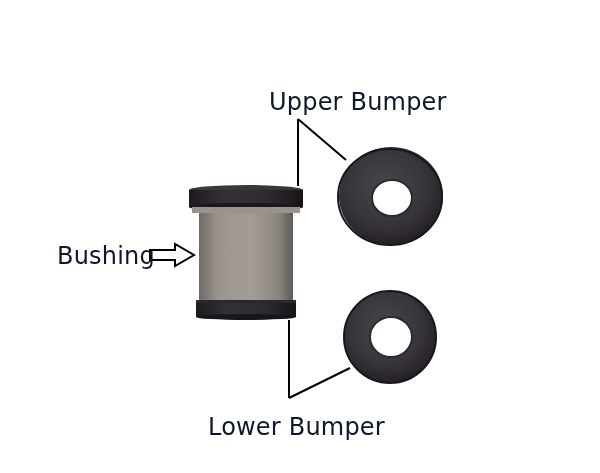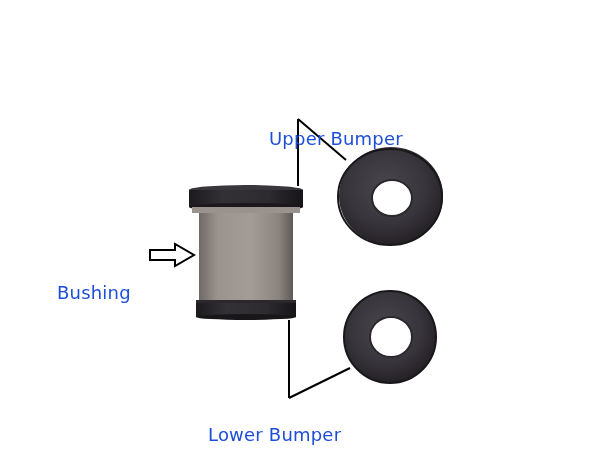--- a/index.html
+++ b/index.html
@@ -6,25 +6,24 @@
     #stage {
       position: relative;
       width: 600px;
       height: 473px;
       background: #ffffff;
       overflow: hidden;
       font-family: "DejaVu Sans", sans-serif;
     }
     .label {
       position: absolute;
-      font-size: 18px;
-      color: #1d4ed8;
+      font-size: 24px;
+      color: #0f172a;
       white-space: nowrap;
       letter-spacing: 0.2px;
-      margin-top: 40px;
     }
     #diagram-svg { position: absolute; left: 0; top: 0; }
   </style>
 </head>
 <body>
 
 <div id="stage">
 
   <svg id="diagram-svg" width="600" height="473" viewBox="0 0 600 473">
     <defs>
@@ -86,15 +85,15 @@
       <line x1="289" y1="398" x2="350" y2="368"></line>
     </g>
 
     <g>
       <polygon points="150,250 175,250 175,244 194,255 175,266 175,260 150,260" fill="#ffffff" stroke="#000000" stroke-width="2" stroke-linejoin="miter"></polygon>
     </g>
   </svg>
 
   <div class="label" style="left:269px; top:88px;">Upper Bumper</div>
   <div class="label" style="left:57px; top:242px;text-align:right;">Bushing</div>
-  <div class="label" style="left:208px; top:384px;">Lower Bumper</div>
+  <div class="label" style="left:208px; top:413px;">Lower Bumper</div>
 
 </div>
 
 </body></html>

